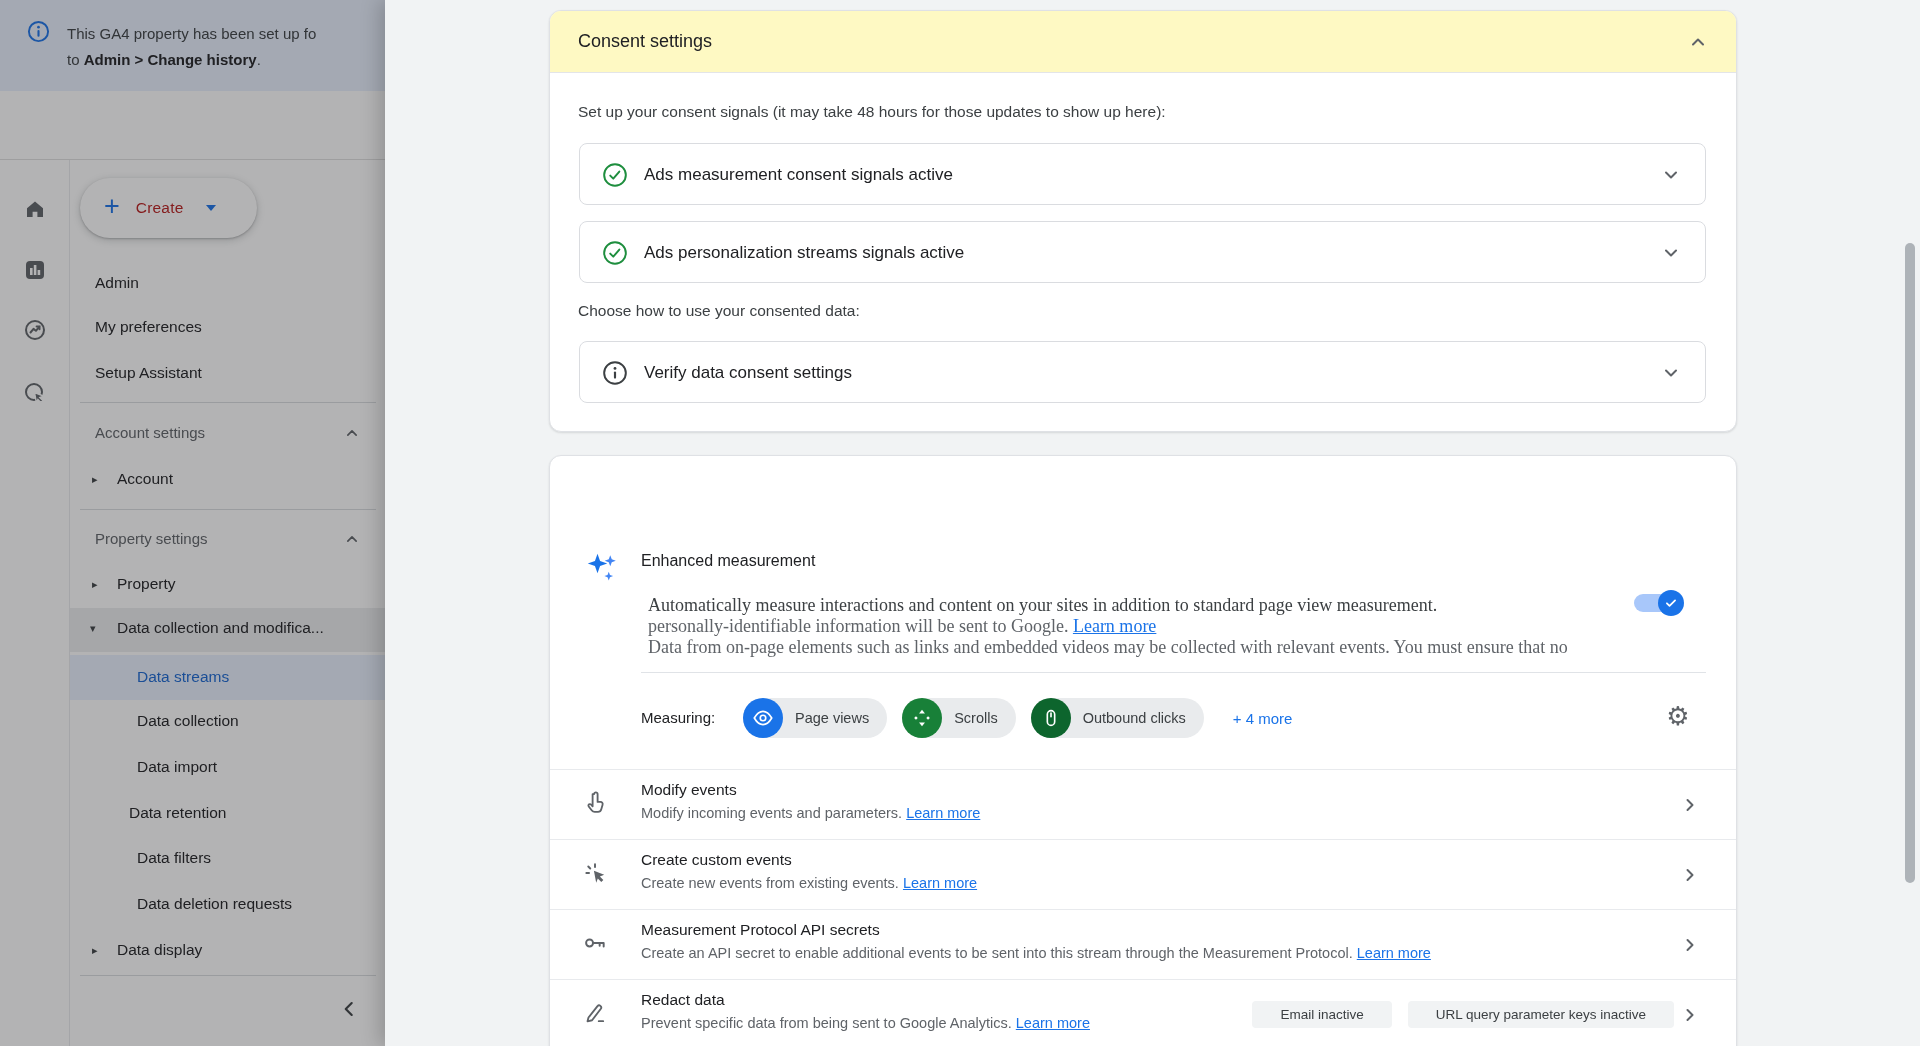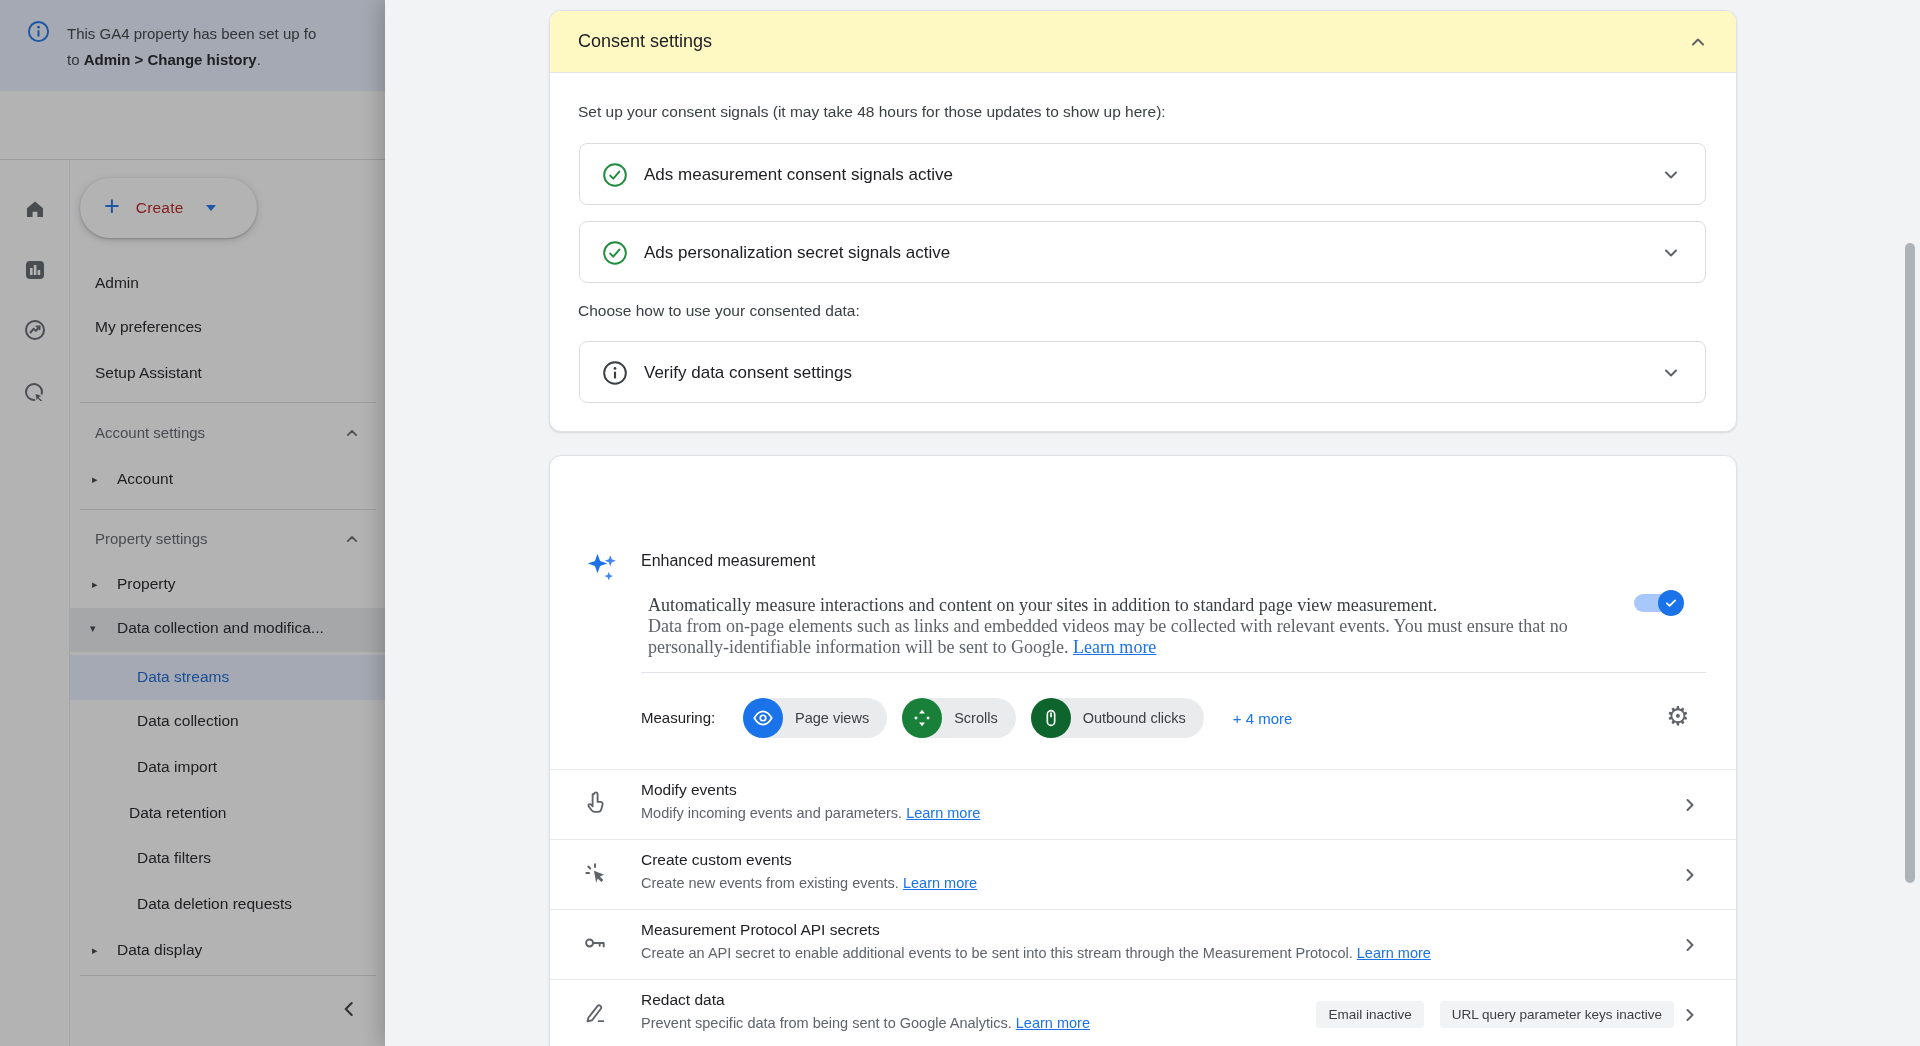--- a/index.html
+++ b/index.html
@@ -74,21 +74,21 @@
   .cic.blue { background:#1a73e8; } .cic.green { background:#188038; } .cic.dgreen { background:#0d652d; }
   #more-link { margin-left:14px; font-size:15px; font-weight:500; color:#1a73e8; white-space:nowrap; cursor:pointer; }
   #em-gear { position:absolute; right:44px; top:246px; width:28px; height:28px; font-size:26px; color:#5f6368; line-height:28px; text-align:center; }
 
   .ev-row { position:absolute; left:0; width:1188px; height:70px; border-top:1px solid #e8eaed; background:#fff; }
   .ev-row .ricon { position:absolute; left:32px; top:20px; width:26px; height:26px; }
   .ev-row .rtitle { position:absolute; left:91px; top:11px; font-size:15.5px; font-weight:500; color:#202124; }
   .ev-row .rdesc { position:absolute; left:91px; top:35px; font-size:14.5px; color:#5f6368; white-space:nowrap; }
   .ev-row .rchev { position:absolute; right:36px; top:23px; width:24px; height:24px; }
   #row-badges { position:absolute; right:64px; top:21px; display:flex; gap:16px; }
-  .badge { background:#f1f3f4; border-radius:4px; padding:6px 12px; font-size:13.5px; color:#3c4043; white-space:nowrap; }
+  .badge { background:#f1f3f4; border-radius:4px; padding:6px 28px; font-size:13.5px; color:#3c4043; white-space:nowrap; }
 
   #panel-scrollbar { position:absolute; right:5px; top:243px; width:10px; height:640px; background:#aeb3b8; border-radius:5px; z-index:7; }
 
   svg { display:block; }
 </style>
 </head>
 <body>
 
 <div id="screen">
 
@@ -235,21 +235,21 @@
         </span>
       </div>
 
       <div class="signal-box" style="top:210px;">
         <span class="icon">
           <svg width="26" height="26" viewBox="0 0 24 24">
               <circle cx="12" cy="12" r="10" fill="none" stroke="#1e8e3e" stroke-width="1.8"></circle>
               <path d="M7.6 12.6l2.8 2.8 5.6-6.6" fill="none" stroke="#1e8e3e" stroke-width="1.8" stroke-linecap="round" stroke-linejoin="round"></path>
             </svg>
         </span>
-        <span class="lbl">Ads personalization secret signals active</span>
+        <span class="lbl">Ads personalization streams signals active</span>
         <span class="chev">
           <svg width="24" height="24" viewBox="0 0 24 24">
               <path d="M7 9.5l5 5 5-5" fill="none" stroke="#5f6368" stroke-width="2" stroke-linecap="round" stroke-linejoin="round"></path>
             </svg>
         </span>
       </div>
 
       <div id="choose-label">Choose how to use your consented data:</div>
 
       <div class="signal-box" style="top:330px;">
@@ -274,22 +274,22 @@
       <span id="em-sparkle">
         <svg width="36" height="36" viewBox="0 0 24 24">
           <path d="M9 2.5l1.7 4.8 4.8 1.7-4.8 1.7L9 15.5 7.3 10.7 2.5 9l4.8-1.7z" fill="#1a73e8"></path>
           <path d="M17.5 3.5l1 2.7 2.7 1-2.7 1-1 2.7-1-2.7-2.7-1 2.7-1z" fill="#4285f4"></path>
           <path d="M16.5 14.5l.8 2.1 2.1.8-2.1.8-.8 2.1-.8-2.1-2.1-.8 2.1-.8z" fill="#4285f4"></path>
         </svg>
       </span>
       <div id="em-title">Enhanced measurement</div>
       <div id="em-desc">
         <div class="l1">Automatically measure interactions and content on your sites in addition to standard page view measurement.</div>
+        <div><span>personally-identifiable information will be sent to Google.</span> <a class="learn">Learn more</a></div>
         <div>Data from on-page elements such as links and embedded videos may be collected with relevant events. You must ensure that no</div>
-        <div><span>personally-identifiable information will be sent to Google.</span> <a class="learn">Learn more</a></div>
       </div>
       <div id="em-toggle">
         <div class="thumb">
           <svg width="14" height="14" viewBox="0 0 24 24">
               <path d="M5 12.5l4.5 4.5L19 7.5" fill="none" stroke="#fff" stroke-width="3" stroke-linecap="round" stroke-linejoin="round"></path>
             </svg>
         </div>
       </div>
 
       <div id="em-divider"></div>

